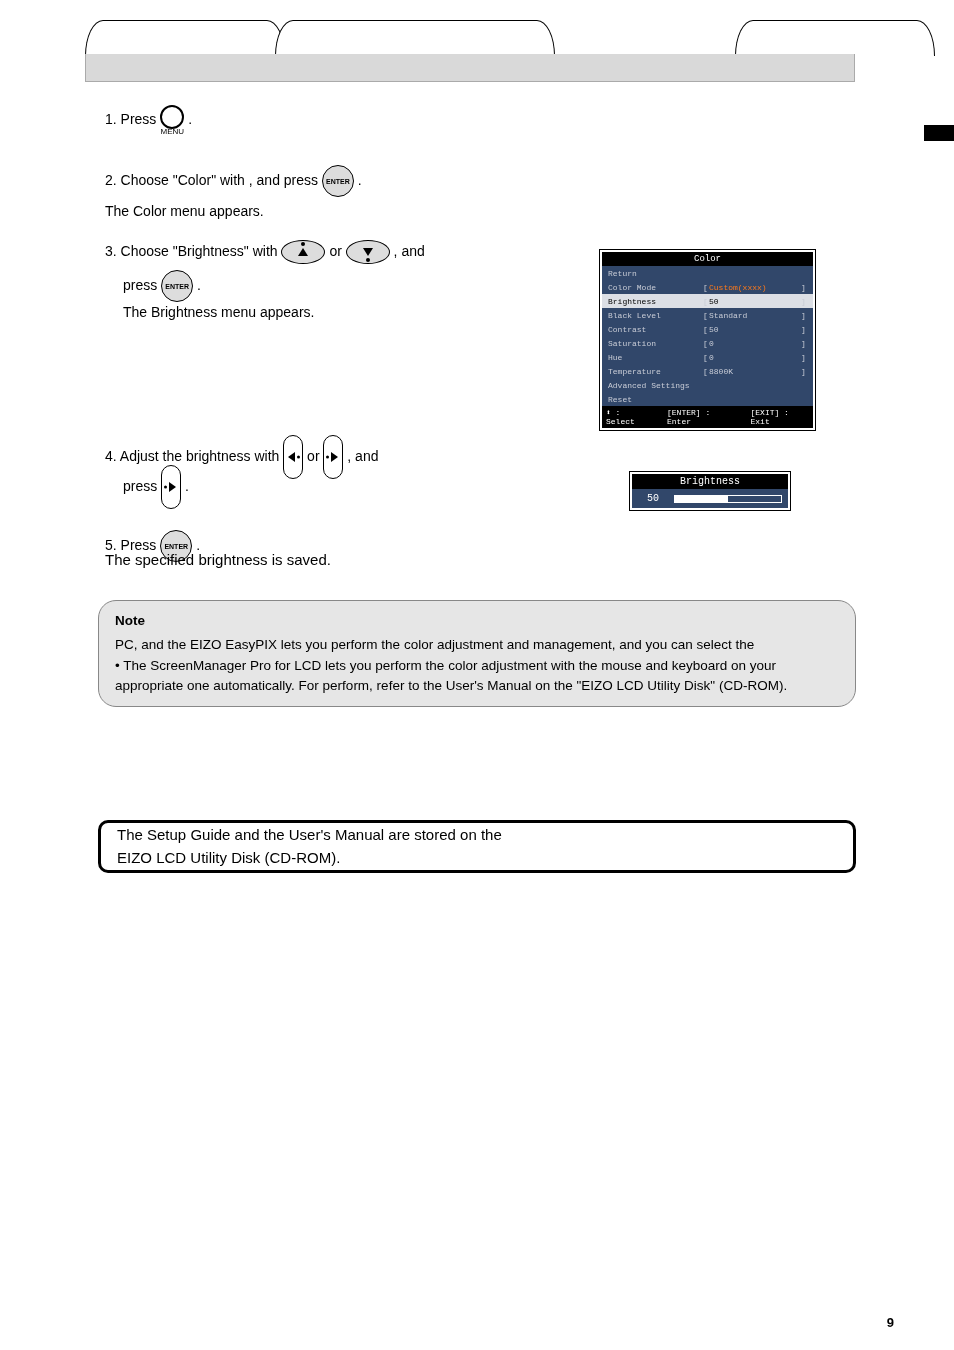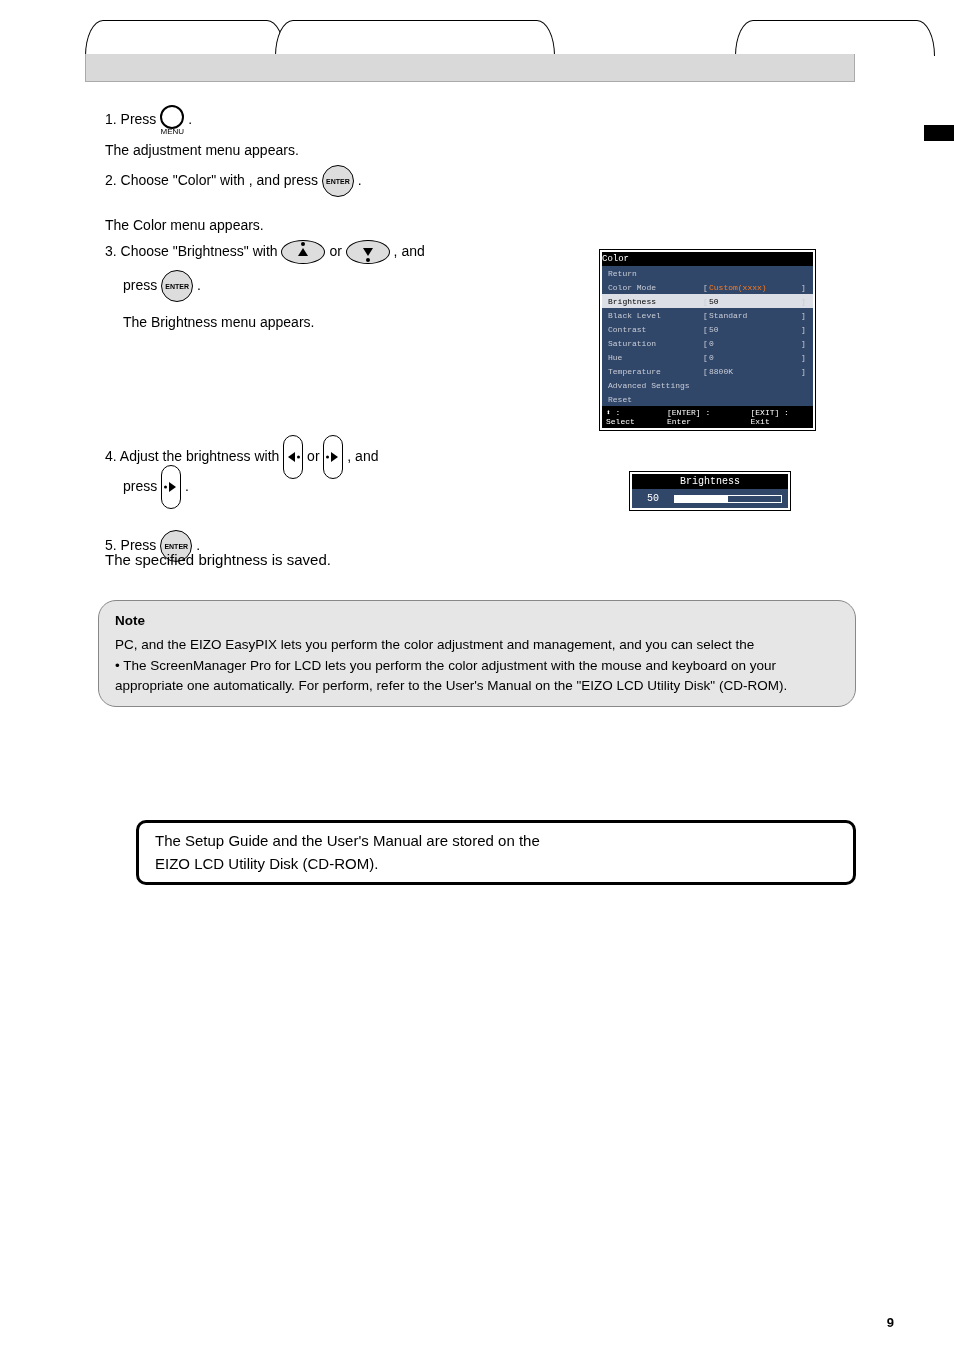--- a/index.html
+++ b/index.html
@@ -135,20 +135,21 @@
     background: #31476a;
     border: 2px solid #fff;
     outline: 1px solid #000;
     font-family: "Courier New", monospace;
     font-size: 8px;
     color: #fff;
   }
   .osd .title {
     background: #000;
     color: #fff;
+    text-align: center;
     padding: 2px 0;
     font-size: 9px;
   }
   .osd .row {
     display: flex;
     padding: 1px 6px;
     align-items: center;
     height: 14px;
     color: #c8ccd6;
   }
@@ -205,24 +206,23 @@
     font-size: 13.5px;
     line-height: 1.5;
   }
   .notebox .nb-title { font-weight: bold; margin-bottom: 4px;}
   
   .blackbox {
     position: absolute;
     top: 820px; left: 98px; right: 98px;
     border: 3px solid #000;
     border-radius: 10px;
-    padding: 6px 16px;
+    padding: 0 16px;
     font-size: 15px;
     line-height: 1.55;
-    margin-left: 38px;
   }
   .menu-icon-block {
     position:absolute; left: 175px;
   }
   .page-no {
     position: absolute;
     bottom: 20px;
     right: 60px;
     font-size: 13px;
     font-weight: bold;
@@ -241,43 +241,42 @@
   <div class="bar"></div>
 </div>
 
 <div class="step step1">
   <span>1. Press </span>
   <span class="menu-icon-block" style="position:relative; left:0; display:inline-block; vertical-align:middle; text-align:center;">
     <span class="icon-menu"></span>
     <span class="icon-menu-label">MENU</span>
   </span>
   <span>.</span>
-  <div style="margin-top:6px;">The adjustment menu appears.</div>
 </div>
 
 <div class="step step2">
   <span>2. Choose "Color" with </span>
   <span>, and press </span>
   <span class="icon-round">ENTER</span>
   <span>.</span>
-  <div style="margin-top:20px;">The Color menu appears.</div>
+  <div style="margin-top:6px;">The Color menu appears.</div>
 </div>
 
 <div class="step step3">
   <span>3. Choose "Brightness" with </span>
   <span class="icon-oval up"><span class="dot"></span><span class="tri-up"></span></span>
   <span> or </span>
   <span class="icon-oval down"><span class="dot"></span><span class="tri-down"></span></span>
   <span>, and</span>
 </div>
 <div class="step step3b">
   <span style="margin-left:18px;">press </span>
   <span class="icon-round">ENTER</span>
   <span>.</span>
-  <div style="margin-top:12px; margin-left:18px;">The Brightness menu appears.</div>
+  <div style="margin-top:2px; margin-left:18px;">The Brightness menu appears.</div>
 </div>
 
 <div class="step step4">
   <span>4. Adjust the brightness with </span>
   <span class="icon-tall l"><span class="t-left"></span><span class="td"></span></span>
   <span> or </span>
   <span class="icon-tall r"><span class="t-right"></span><span class="td"></span></span>
   <span>, and</span>
 </div>
 <div class="step step4b">

